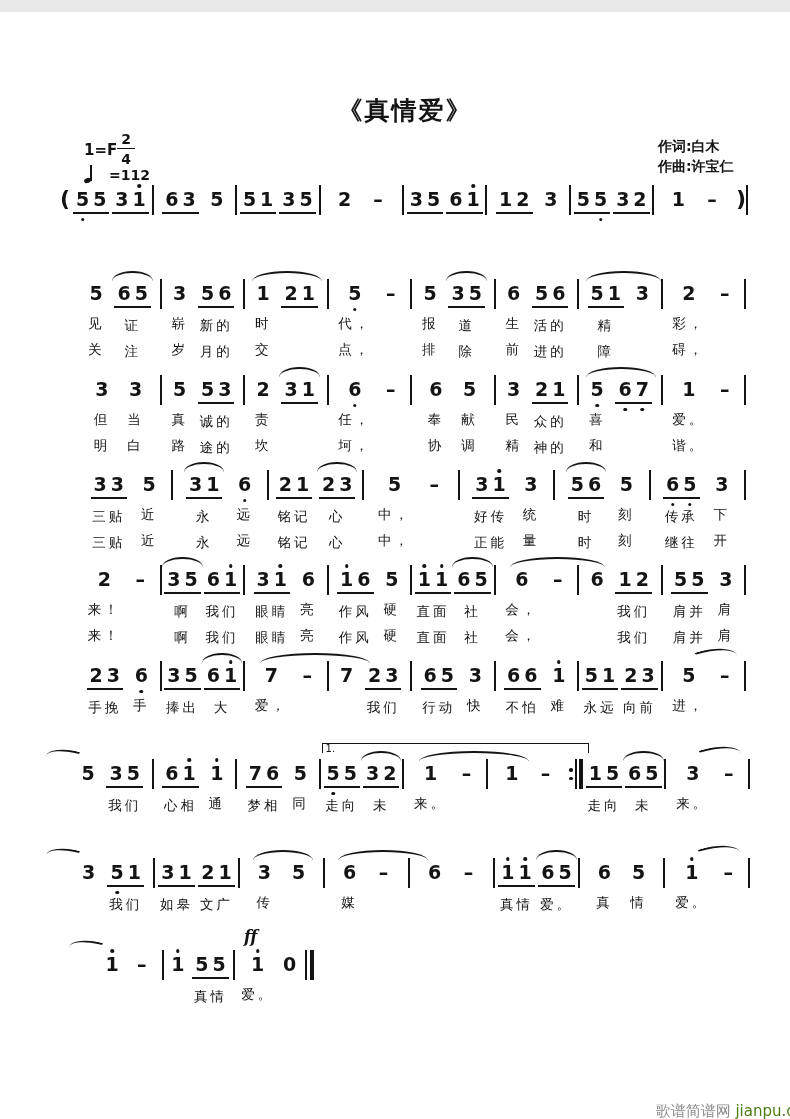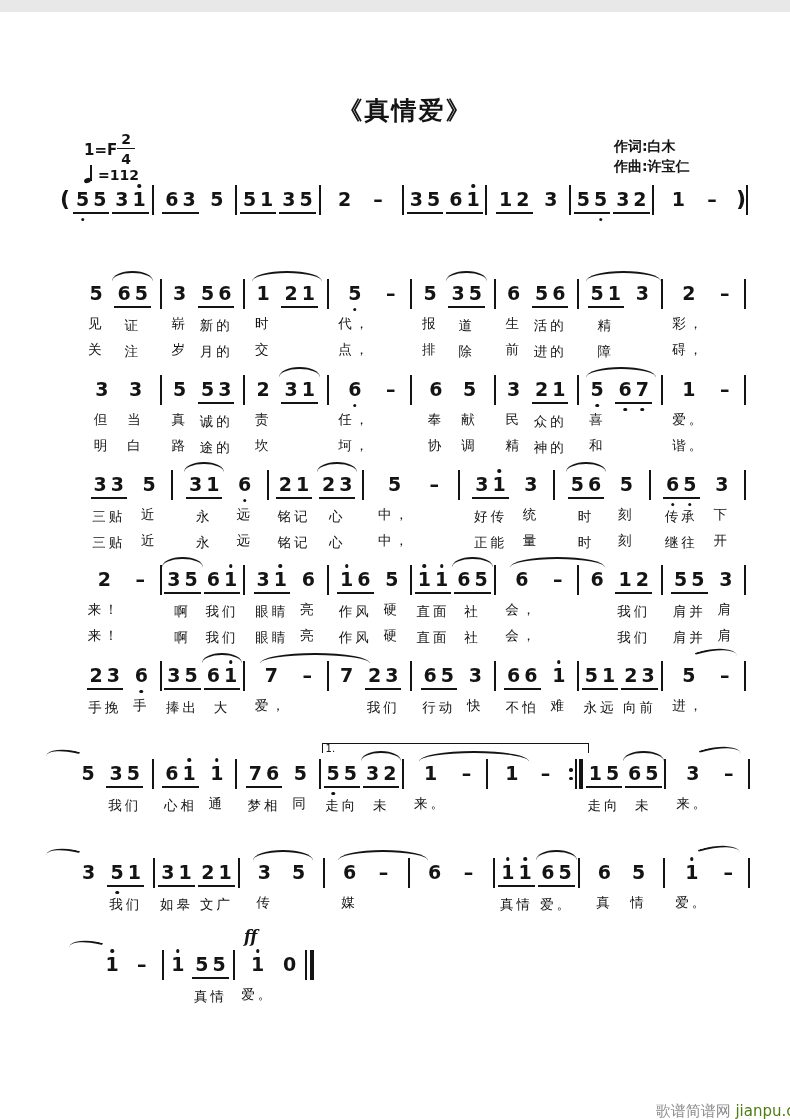--- a/index.html
+++ b/index.html
@@ -6,27 +6,27 @@
   #page{position:relative;width:790px;height:1119px;background:#ffffff;margin:12px auto;
         font-family:"DejaVu Sans",sans-serif;color:#141414;overflow:hidden;padding-left:20px;}
   
   #title{position:absolute;top:82px;left:0;width:100%;text-align:center;
          font:bold 25px "DejaVu Serif",serif;letter-spacing:2px;}
   #keyblock{position:absolute;left:84px;top:118px;display:flex;align-items:center;}
   #keytext{font:bold 15px "DejaVu Sans",sans-serif;}
   .frac{display:inline-flex;flex-direction:column;align-items:center;line-height:1;}
   .frac .num{font:bold 14px "DejaVu Sans",sans-serif;padding:1px 4px;border-bottom:1.5px solid #141414;}
   .frac .den{font:bold 14px "DejaVu Sans",sans-serif;padding:2px 4px;}
-  #tempo{position:absolute;left:84px;top:152px;display:flex;align-items:flex-end;gap:3px;}
+  #tempo{position:absolute;left:84px;top:152px;display:flex;align-items:flex-end;gap:14px;}
   .qnote{position:relative;display:inline-block;width:11px;height:19px;}
   .qnote .head{position:absolute;left:0;bottom:0;width:7px;height:5px;background:#141414;
                border-radius:50%;transform:rotate(-20deg);}
   .qnote .stem{position:absolute;left:6px;bottom:2px;width:1.5px;height:16px;background:#141414;}
   #tempotext{font:bold 14px "DejaVu Sans",sans-serif;}
-  #credits{position:absolute;left:614px;top:124px;font:bold 14px "DejaVu Sans",sans-serif;line-height:20px;}
+  #credits{position:absolute;left:658px;top:124px;font:bold 14px "DejaVu Sans",sans-serif;line-height:20px;}
   
   .score-line{position:absolute;display:flex;align-items:flex-start;}
   .measure{flex:1;display:flex;justify-content:space-evenly;align-items:flex-start;min-width:0;}
   .tok{display:flex;flex-direction:column;align-items:center;position:relative;}
   .nrow{position:relative;display:flex;align-items:baseline;height:24px;padding:0 1px;}
   .nrow.u{border-bottom:2px solid #141414;}
   .dgt{position:relative;min-width:13px;text-align:center;
        font:bold 19px "DejaVu Sans",sans-serif;line-height:23px;margin:0 2px;}
   .dot{position:absolute;width:3.5px;height:3.5px;background:#141414;border-radius:50%;
        left:50%;transform:translateX(-50%);}

